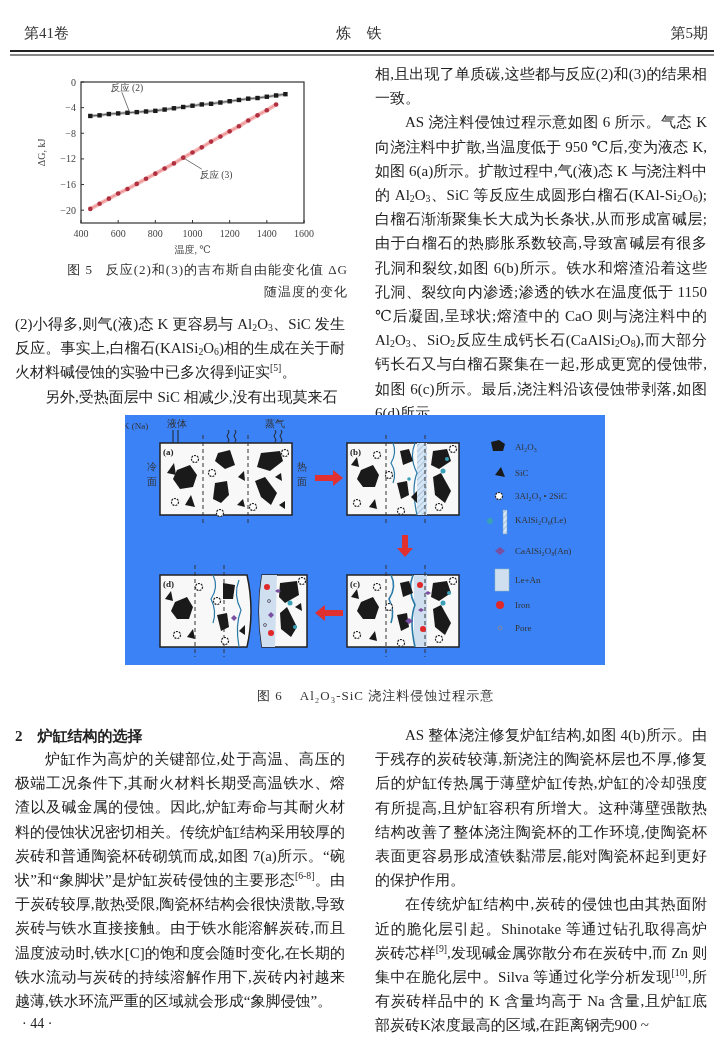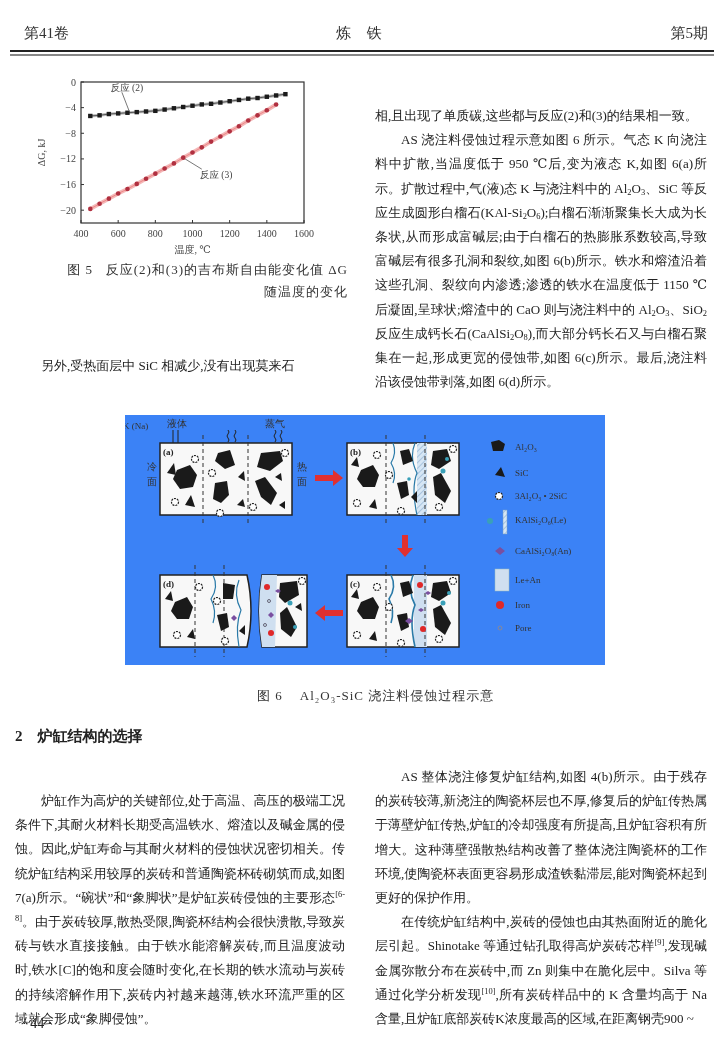--- a/index.html
+++ b/index.html
@@ -2,22 +2,22 @@
 <html><head>
 <meta charset="utf-8">
 <style>
   html, body { margin:0; padding:0; background:#ffffff; }
   body { width:720px; height:1047px; position:relative; overflow:hidden;
          font-family:"DejaVu Serif","Liberation Serif",serif; color:#222; }
   .abs { position:absolute; }
   .hdr { top:24px; font-size:15px; color:#333; font-family:"Liberation Serif","DejaVu Serif",serif; }
   .rule1 { position:absolute; left:10px; width:704px; top:50px; height:2px; background:#222; }
   .rule2 { position:absolute; left:10px; width:704px; top:54px; height:2px; background:#888; }
-  .col { position:absolute; font-size:13px; line-height:24.2px; text-align:justify;
-         font-family:"Liberation Serif","DejaVu Serif",serif; color:#222;margin-top:42px; }
+  .col { position:absolute; font-size:15px; line-height:24.2px; text-align:justify;
+         font-family:"Liberation Serif","DejaVu Serif",serif; color:#222; }
   .col p { margin:0; }
   .ind { text-indent:2em; }
   sub { font-size:0.65em; vertical-align:-0.2em; line-height:0; }
   sup { font-size:0.65em; vertical-align:0.6em; line-height:0; }
   .cap { position:absolute; font-size:13px; line-height:22px; color:#333;
          font-family:"Liberation Serif","DejaVu Serif",serif; letter-spacing:1px; }
   .sec { position:absolute; font-weight:bold; font-size:15px; font-family:"Liberation Serif","DejaVu Serif",serif; }
   svg text { font-family:"Liberation Serif","DejaVu Serif",serif; }
   .fig6 { position:absolute; left:125px; top:415px; width:480px; height:250px; background:#3b82f6; }
 </style>
@@ -115,20 +115,21 @@
     </g>
 </svg>
 
 <div class="cap" style="left:48px; top:259px; width:300px;text-align:right;">
   <span>图 5</span>&nbsp;&nbsp;
   <span>反应(2)和(3)的吉布斯自由能变化值 ΔG</span><br>
   <span style="padding-left:31px;">随温度的变化</span>
 </div>
 
 <div class="col" style="left:15px; top:312px; width:330px;">
+  <p><span>(2)小得多,则气(液)态 K 更容易与 Al</span><sub>2</sub><span>O</span><sub>3</sub><span>、SiC 发生反应。事实上,白榴石(KAlSi</span><sub>2</sub><span>O</span><sub>6</sub><span>)相的生成在关于耐火材料碱侵蚀的实验中已多次得到证实</span><sup>[5]</sup><span>。</span></p>
   <p class="ind">另外,受热面层中 SiC 相减少,没有出现莫来石</p>
 </div>
 
 <div class="col" style="left:375px; top:62px; width:332px;">
   <p>相,且出现了单质碳,这些都与反应(2)和(3)的结果相一致。</p>
   <p class="ind"><span>AS 浇注料侵蚀过程示意如图 6 所示。气态 K 向浇注料中扩散,当温度低于 950 ℃后,变为液态 K,如图 6(a)所示。扩散过程中,气(液)态 K 与浇注料中的 Al</span><sub>2</sub><span>O</span><sub>3</sub><span>、SiC 等反应生成圆形白榴石(KAl-Si</span><sub>2</sub><span>O</span><sub>6</sub><span>);白榴石渐渐聚集长大成为长条状,从而形成富碱层;由于白榴石的热膨胀系数较高,导致富碱层有很多孔洞和裂纹,如图 6(b)所示。铁水和熔渣沿着这些孔洞、裂纹向内渗透;渗透的铁水在温度低于 1150 ℃后凝固,呈球状;熔渣中的 CaO 则与浇注料中的 Al</span><sub>2</sub><span>O</span><sub>3</sub><span>、SiO</span><sub>2</sub><span>反应生成钙长石(CaAlSi</span><sub>2</sub><span>O</span><sub>8</sub><span>),而大部分钙长石又与白榴石聚集在一起,形成更宽的侵蚀带,如图 6(c)所示。最后,浇注料沿该侵蚀带剥落,如图 6(d)所示。</span></p>
 </div>
 
 <div class="fig6">
   <svg width="480" height="250" viewBox="0 0 480 250">

